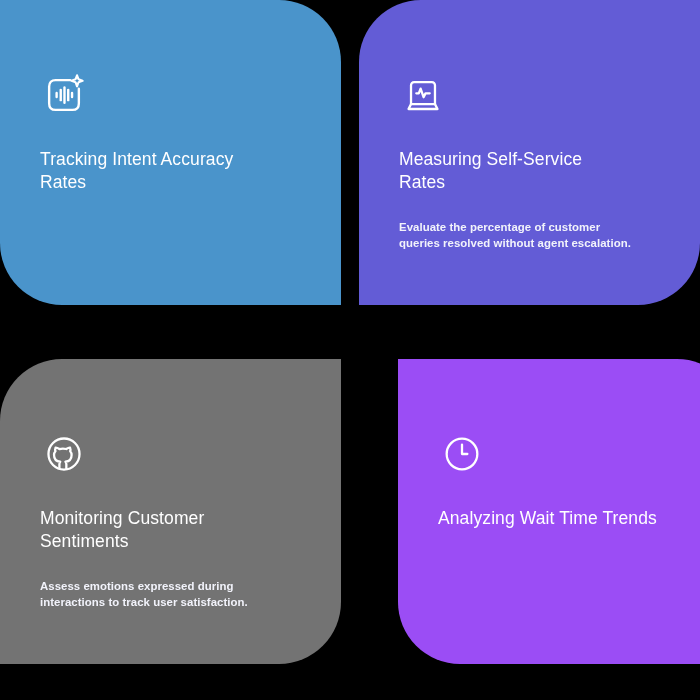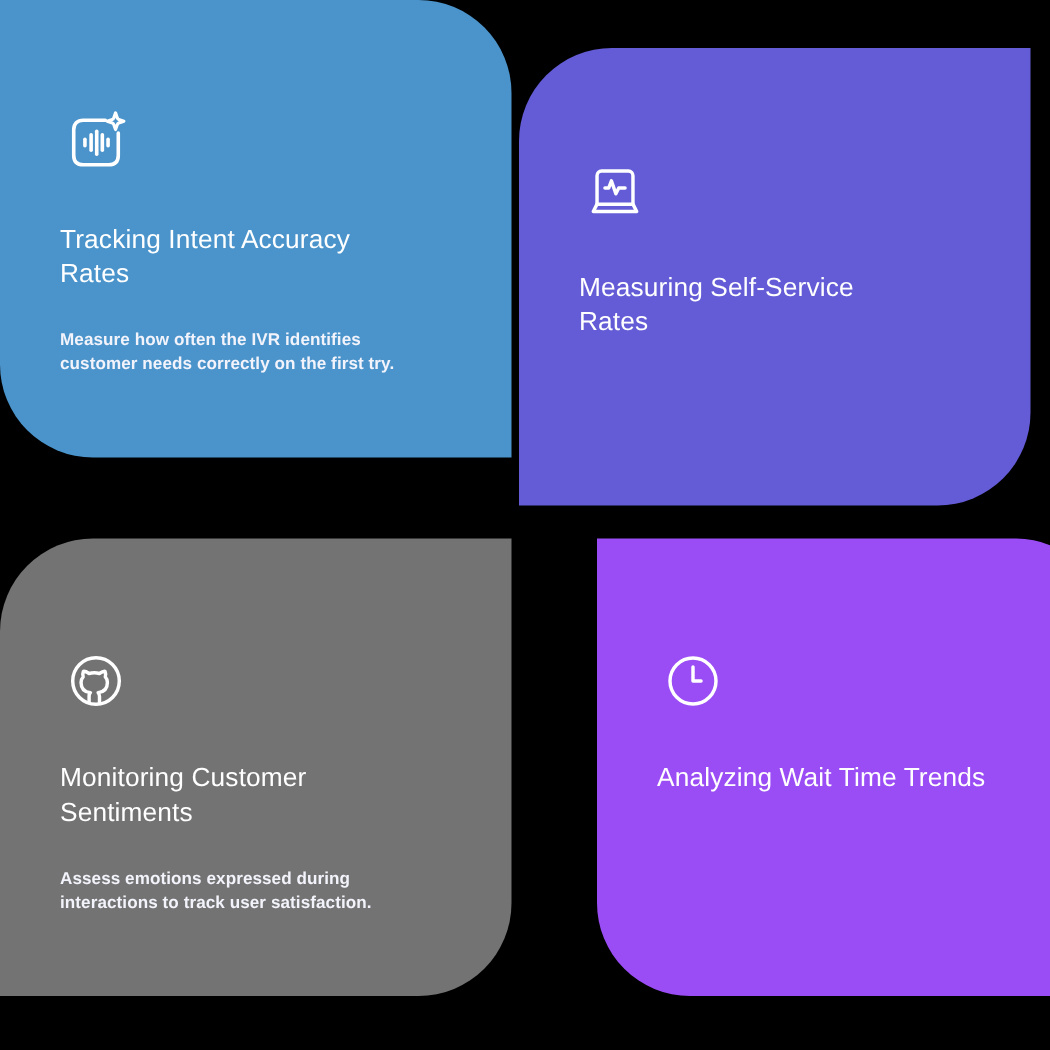--- a/index.html
+++ b/index.html
@@ -31,24 +31,23 @@
     overflow: hidden;
   }
 
   
   .card--tl {
     left: 0;
     top: 0;
     border-radius: 0 62px 0 62px;
   }
   .card--tr {
-    left: 346px;
+    left: 359px;
     top: 0;
     border-radius: 62px 0 62px 0;
-    margin-top: 32px;
   }
   .card--bl {
     left: 0;
     top: 359px;
     border-radius: 62px 0 62px 0;
   }
   .card--br {
     left: 359px;
     top: 359px;
     border-radius: 0 62px 0 62px;
@@ -118,36 +117,36 @@
           <path d="M16.3 21.8v4.4" stroke="#ffffff" stroke-width="2.5" stroke-linecap="round"></path>
           <path d="M20.6 18.6v10.8" stroke="#ffffff" stroke-width="2.5" stroke-linecap="round"></path>
           <path d="M24.5 16.2v16" stroke="#ffffff" stroke-width="2.5" stroke-linecap="round"></path>
           <path d="M28.4 18.6v10.8" stroke="#ffffff" stroke-width="2.5" stroke-linecap="round"></path>
           <path d="M32.4 21.8v4.4" stroke="#ffffff" stroke-width="2.5" stroke-linecap="round"></path>
           <path d="M37.6 3.4l1.25 3.55a1.6 1.6 0 0 0 1 1l3.55 1.25-3.55 1.25a1.6 1.6 0 0 0-1 1L37.6 15l-1.25-3.55a1.6 1.6 0 0 0-1-1L31.8 9.2l3.55-1.25a1.6 1.6 0 0 0 1-1L37.6 3.4z" stroke="#ffffff" stroke-width="2.2" stroke-linejoin="round"></path>
         </svg>
       </span>
       <h3 class="card-title">Tracking Intent Accuracy
 Rates</h3>
-      <p class="card-desc">Measure how often the IVR identifies
-customer needs correctly on the first try.</p>
     </div>
   </div>
 
   <div class="card card--tr" style="background-color: rgb(99, 92, 214);">
     <div class="card-inner">
       <span class="icon-wrap">
         <svg viewBox="0 0 48 48" fill="none" xmlns="http://www.w3.org/2000/svg">
           <path d="M11.5 33.5V13.8c0-1.8 1.4-3.3 3.2-3.3h18.6c1.8 0 3.2 1.5 3.2 3.3v19.7" stroke="#ffffff" stroke-width="2.4" stroke-linecap="round" stroke-linejoin="round"></path>
           <path d="M11.5 33.5h25l2.6 5.1H8.9l2.6-5.1z" stroke="#ffffff" stroke-width="2.4" stroke-linecap="round" stroke-linejoin="round"></path>
           <path d="M17 22.3h2.6l1.9-5 3.1 9 2-4h4.4" stroke="#ffffff" stroke-width="2.4" stroke-linecap="round" stroke-linejoin="round"></path>
         </svg>
       </span>
       <h3 class="card-title">Measuring Self-Service
 Rates</h3>
+      <p class="card-desc">Evaluate the percentage of customer
+queries resolved without agent escalation.</p>
     </div>
   </div>
 
   <div class="card card--bl" style="background-color: #737373;">
     <div class="card-inner">
       <span class="icon-wrap">
         <svg viewBox="0 0 48 48" fill="none" xmlns="http://www.w3.org/2000/svg">
           <circle cx="24" cy="24" r="16.2" stroke="#ffffff" stroke-width="2.4"></circle>
           <path d="M19.2 39.2v-4.6c0-1.2.4-2 .9-2.5-3.2-.36-6.5-1.6-6.5-7.1 0-1.57.56-2.85 1.48-3.85-.15-.37-.64-1.84.14-3.82 0 0 1.2-.39 3.95 1.47a13.6 13.6 0 0 1 3.6-.49c1.22.01 2.45.17 3.6.49 2.74-1.86 3.94-1.47 3.94-1.47.79 1.98.3 3.45.15 3.82.92 1 1.47 2.28 1.47 3.85 0 5.51-3.3 6.73-6.45 7.08.5.44.96 1.3.96 2.63v4.49" stroke="#ffffff" stroke-width="2.4" stroke-linecap="round" stroke-linejoin="round"></path>
         </svg>

